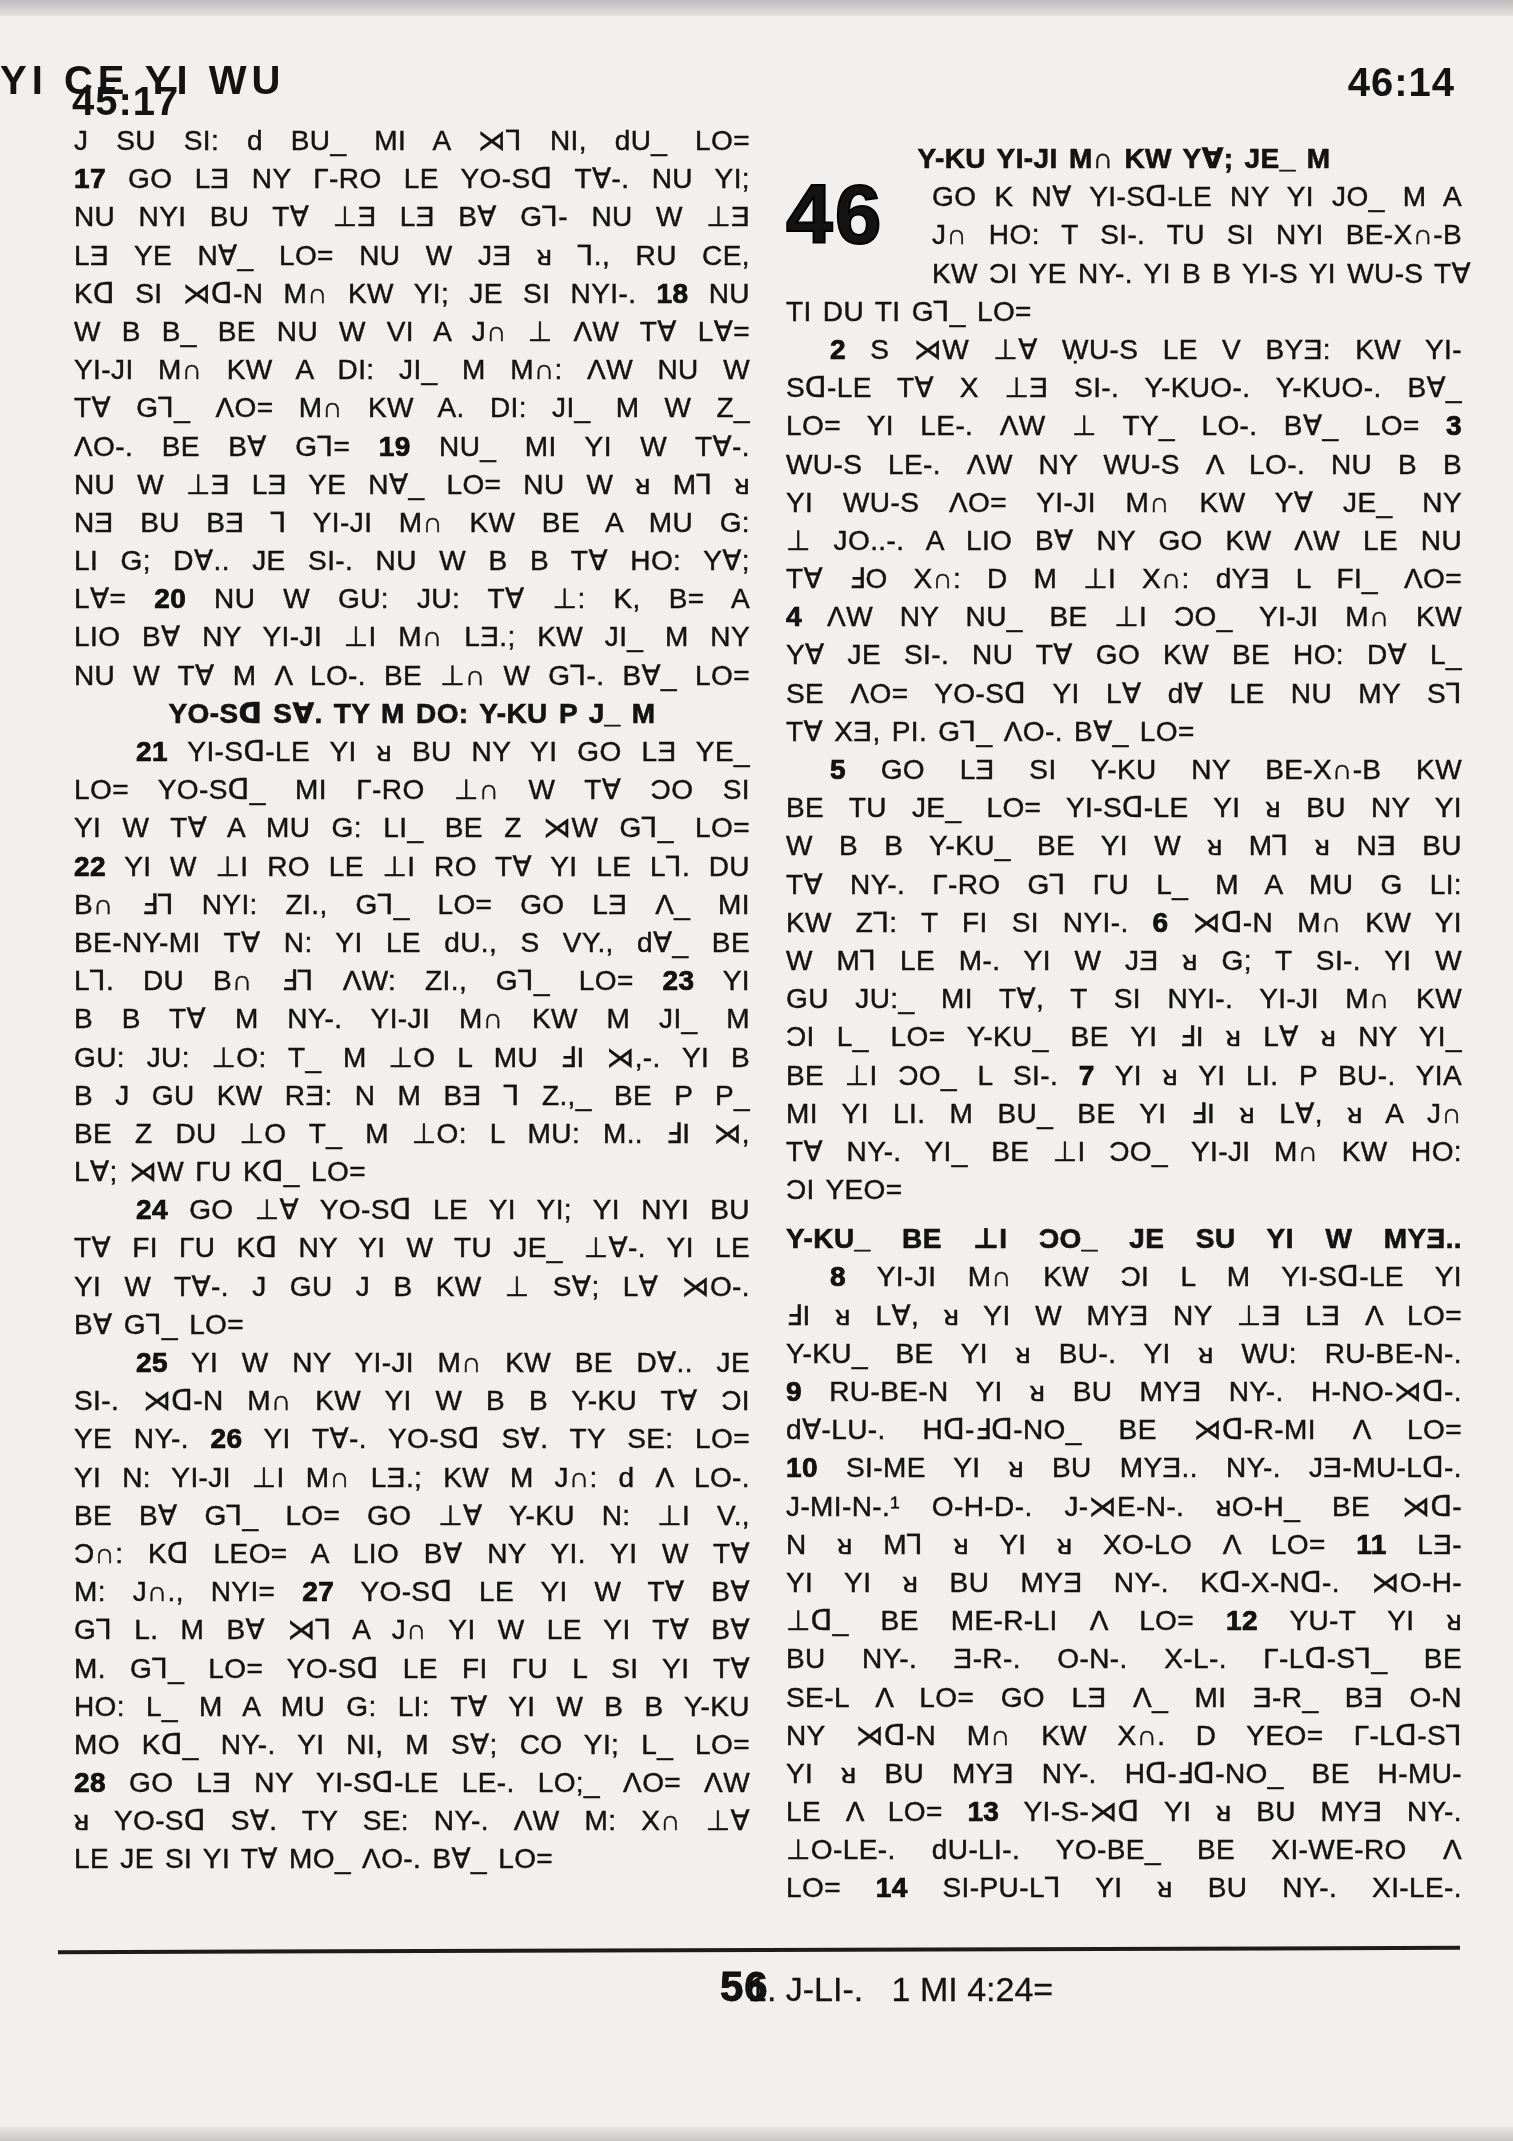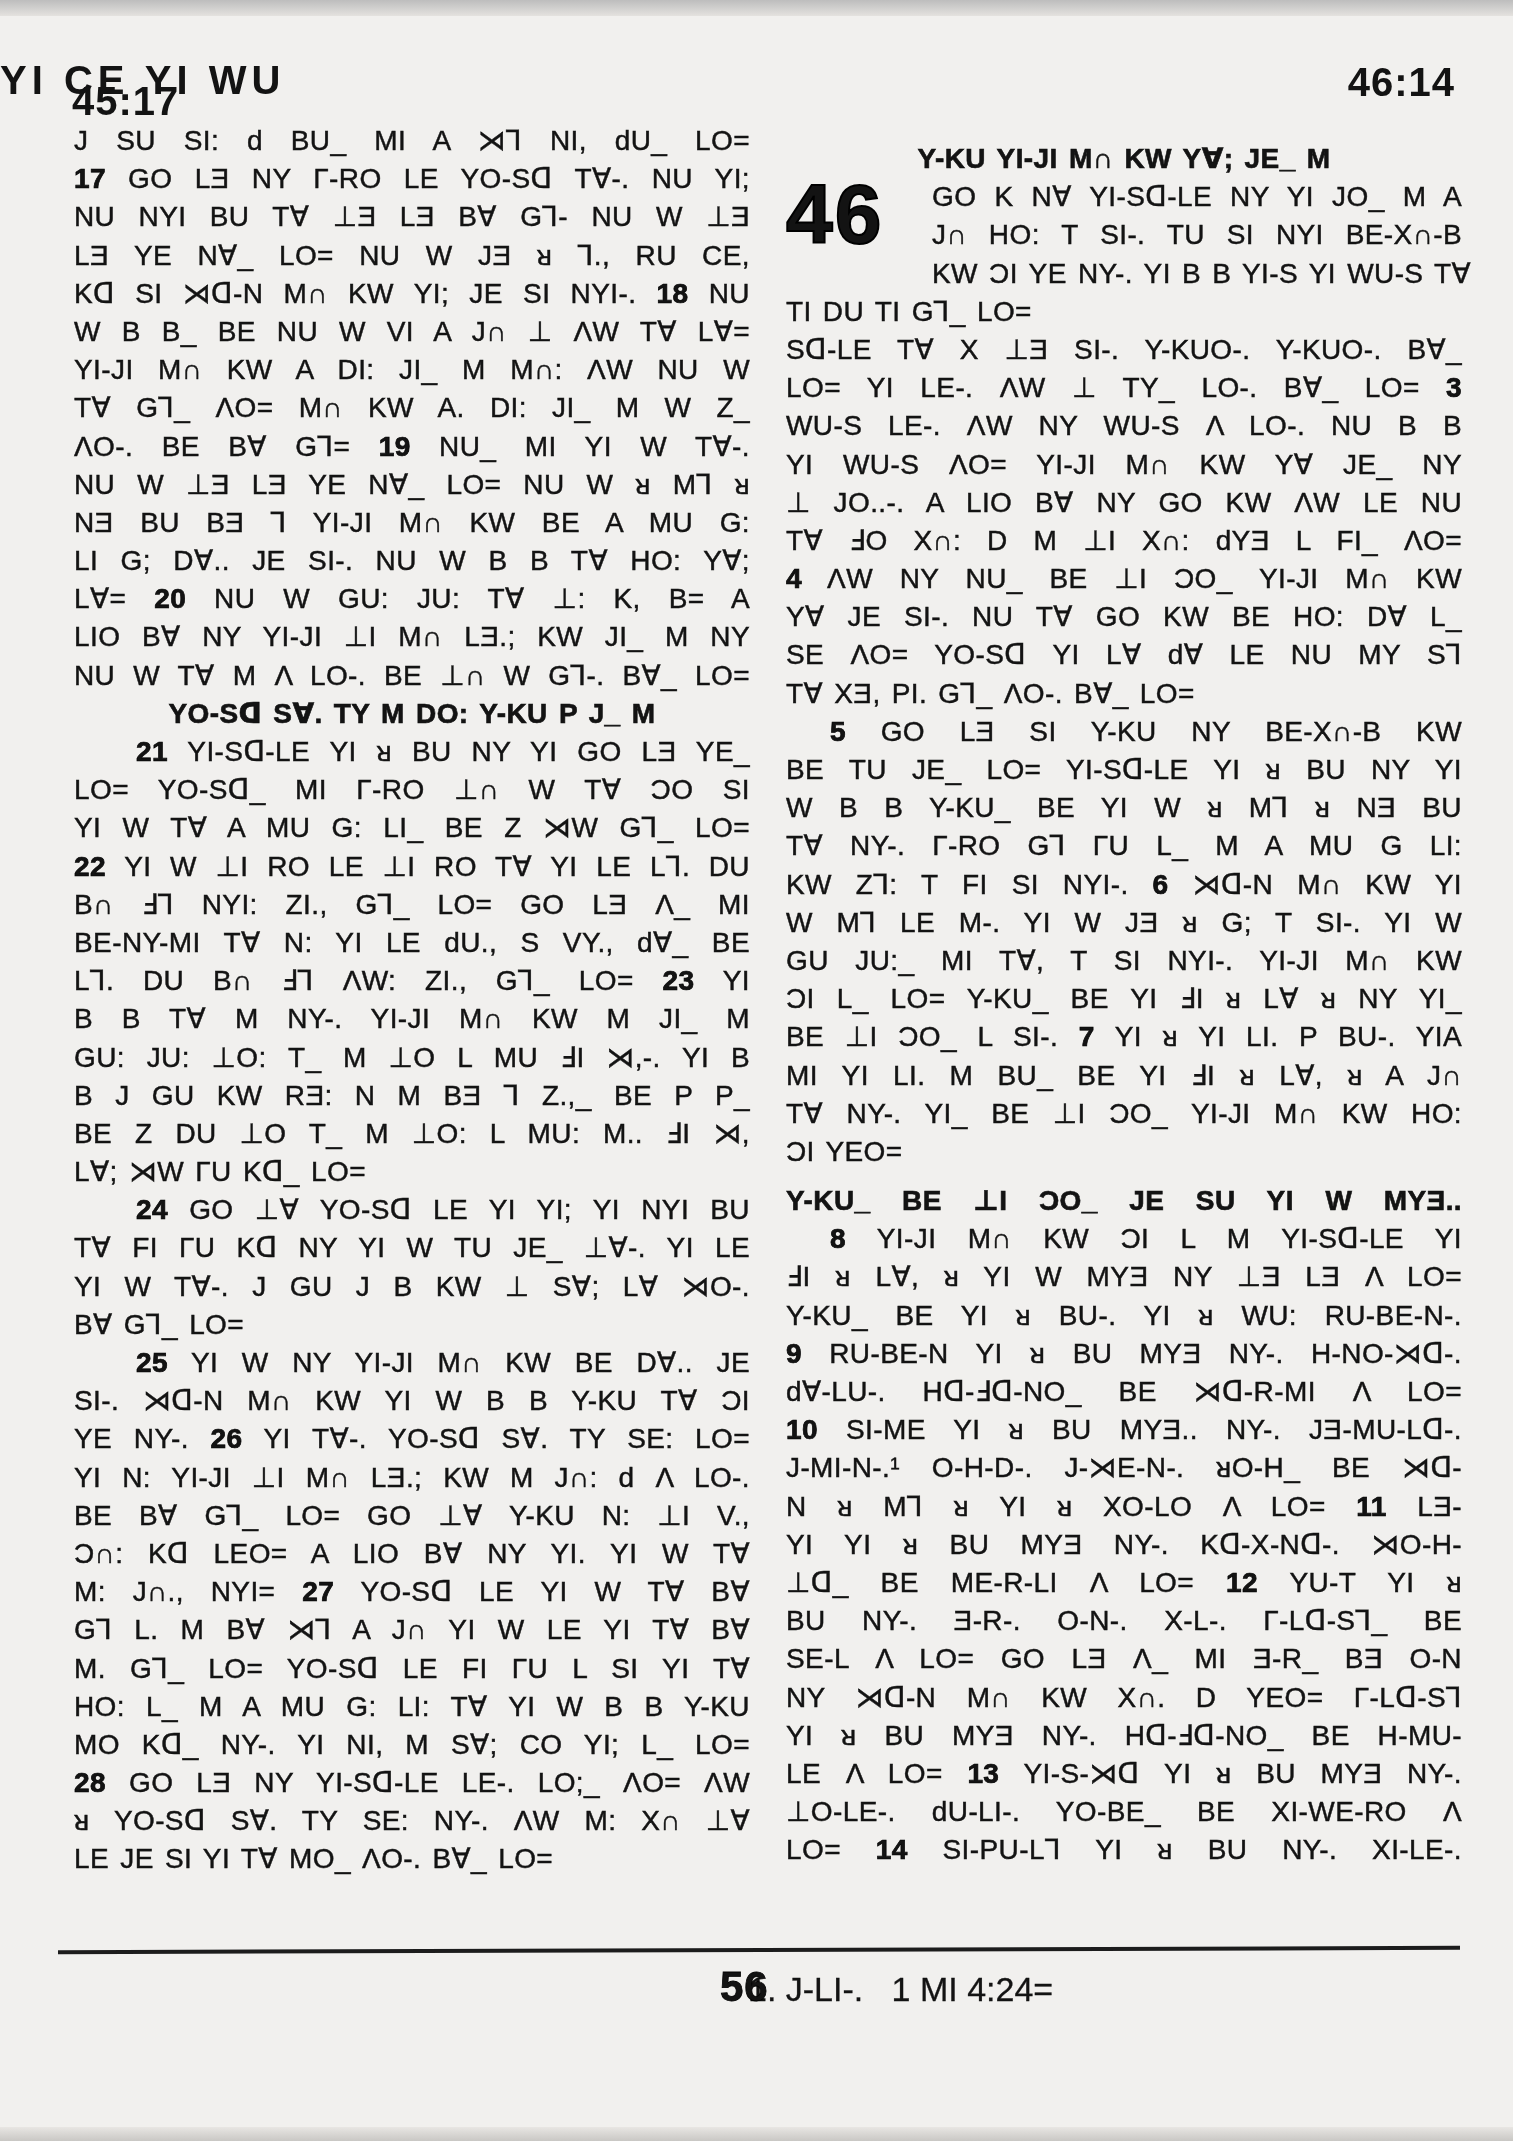--- a/index.html
+++ b/index.html
@@ -107,20 +107,21 @@
       <div class="ln">ᴚ YO-Sᗡ S∀. TY SE: NY-. ΛW M: X∩ ⊥∀</div>
       <div class="ln left">LE JE SI YI T∀ MO_ ΛO-. B∀_ LO=</div>
     </div>
   <div class="col col-right" id="col-right">
       <div class="ln center boldline">Y-KU YI-JI M∩ KW Y∀; JE_ M</div>
       <div class="dropcap">46</div>
       <div class="ln">GO K N∀ YI-Sᗡ-LE NY YI JO_ M A</div>
       <div class="ln">J∩ HO: T SI-. TU SI NYI BE-X∩-B</div>
       <div class="ln">KW ƆI YE NY-. YI B B YI-S YI WU-S T∀</div>
       <div class="ln left">TI DU TI G⅂_ LO=</div>
+      <div class="ln indent"><b>2</b> S ⋊W ⊥∀ ẈU-S LE V BYƎ: KW YI-</div>
       <div class="ln">Sᗡ-LE T∀ X ⊥Ǝ SI-. Y-KUO-. Y-KUO-. B∀_</div>
       <div class="ln">LO= YI LE-. ΛW ⊥ TY_ LO-. B∀_ LO= <b>3</b></div>
       <div class="ln">WU-S LE-. ΛW NY WU-S Λ LO-. NU B B</div>
       <div class="ln">YI WU-S ΛO= YI-JI M∩ KW Y∀ JE_ NY</div>
       <div class="ln">⊥ JO..-. A LIO B∀ NY GO KW ΛW LE NU</div>
       <div class="ln">T∀ ℲO X∩: D M ⊥I X∩: dYƎ L FI_ ΛO=</div>
       <div class="ln"><b>4</b> ΛW NY NU_ BE ⊥I ƆO_ YI-JI M∩ KW</div>
       <div class="ln">Y∀ JE SI-. NU T∀ GO KW BE HO: D∀ L_</div>
       <div class="ln">SE ΛO= YO-Sᗡ YI L∀ d∀ LE NU MY S⅂</div>
       <div class="ln left">T∀ XƎ, PI. G⅂_ ΛO-. B∀_ LO=</div>

